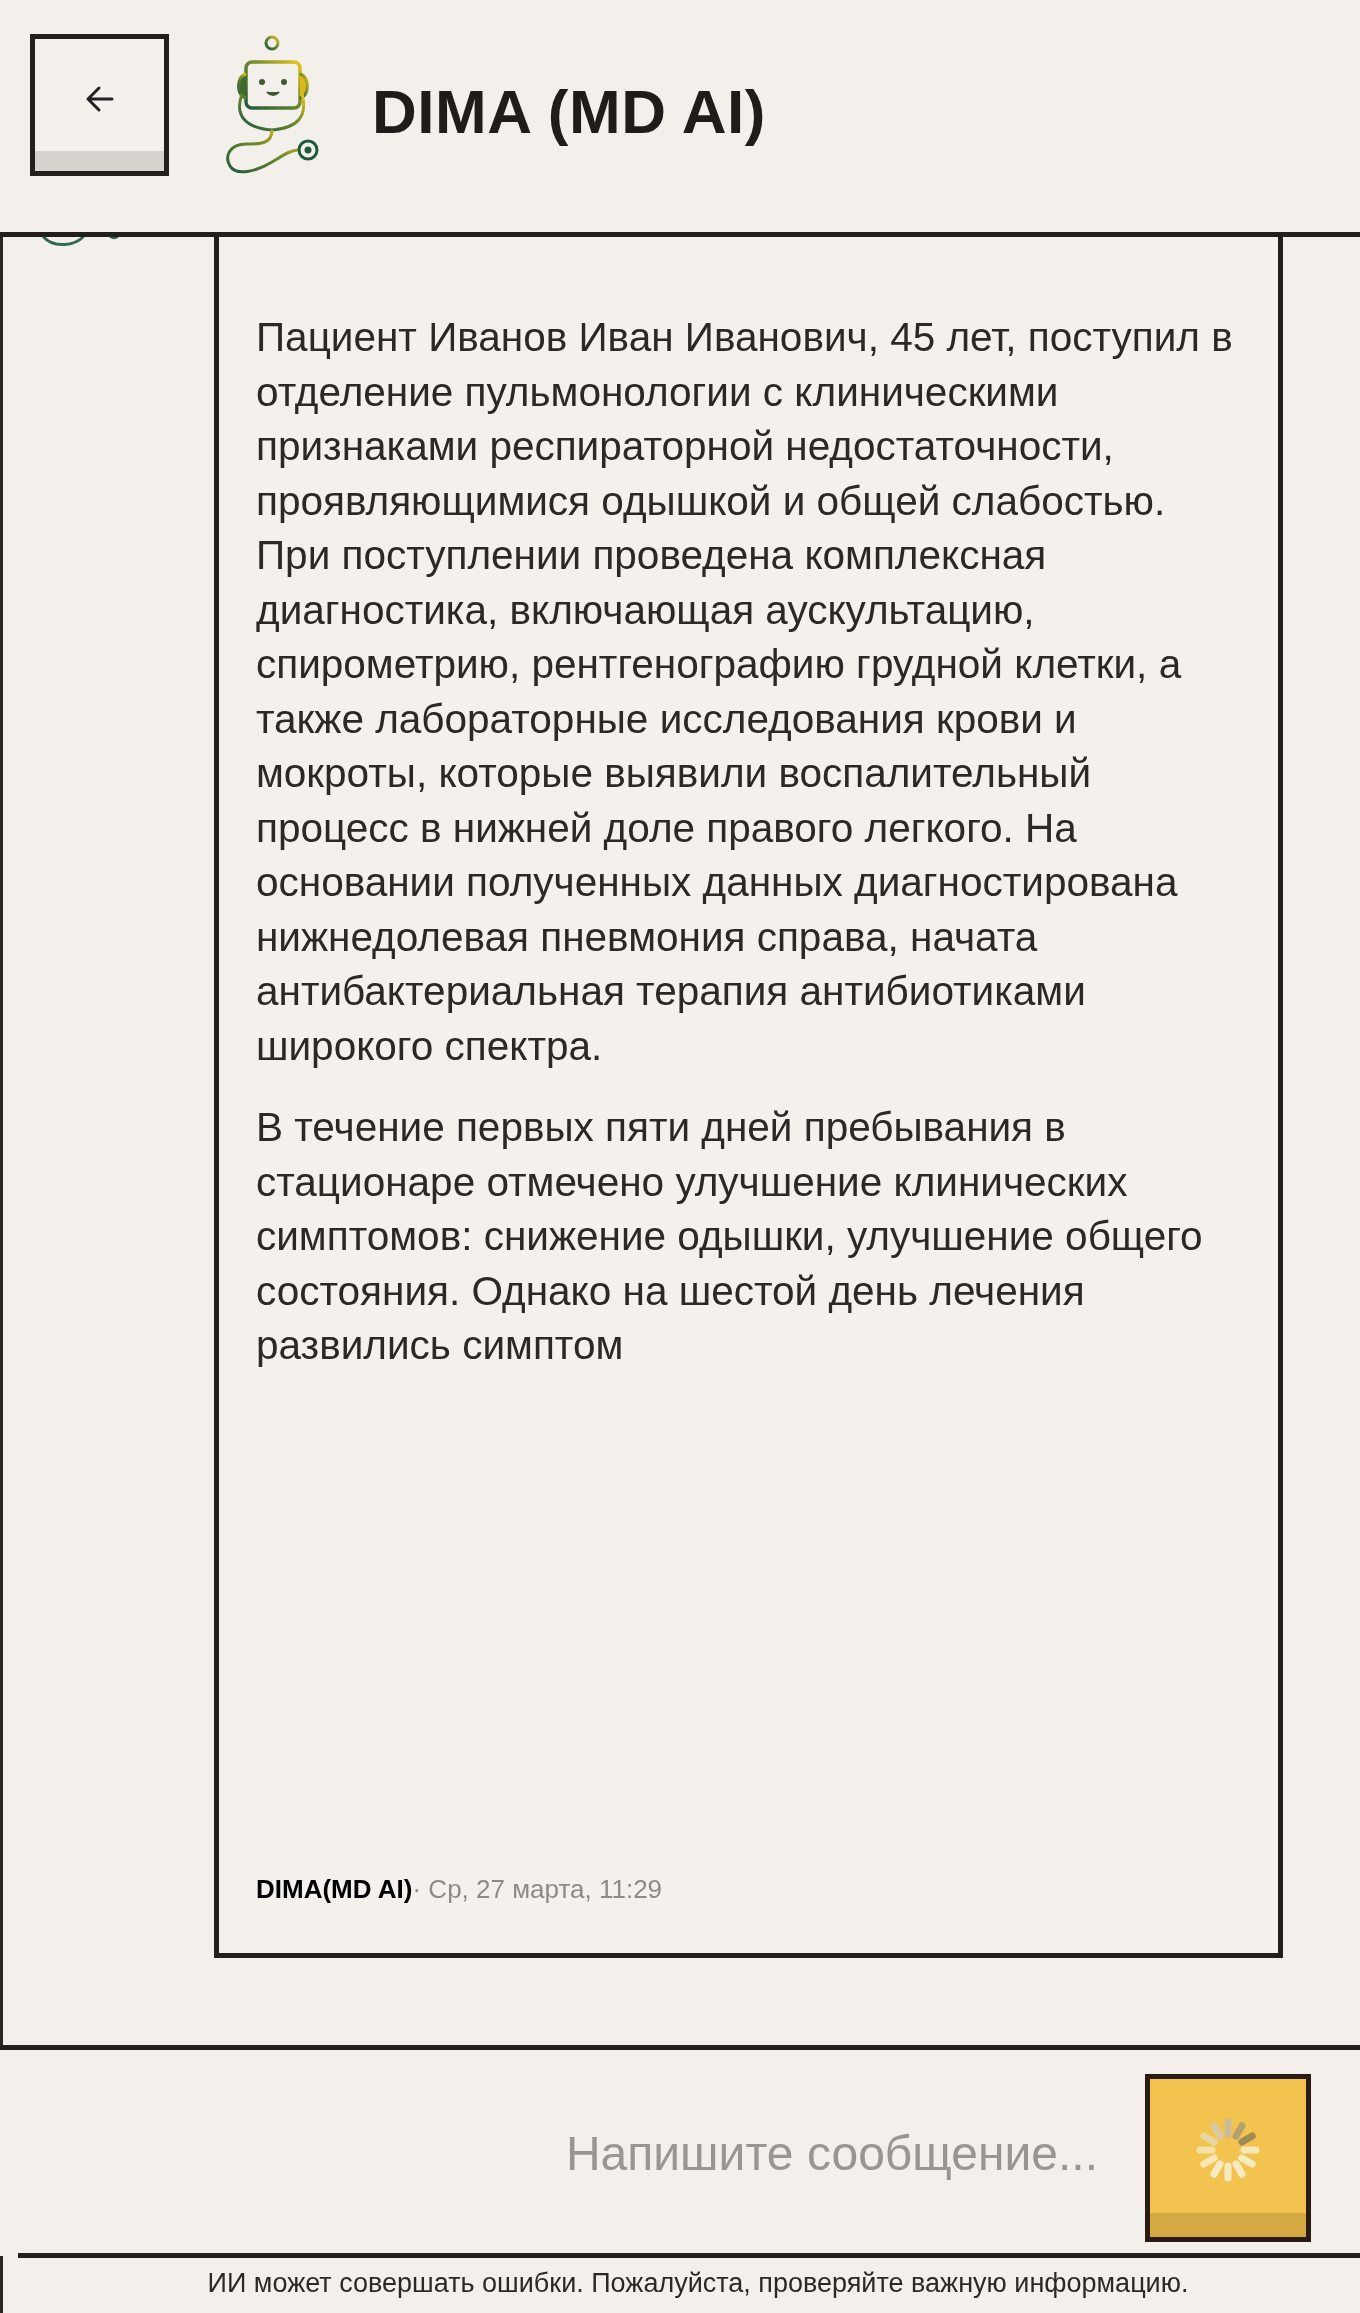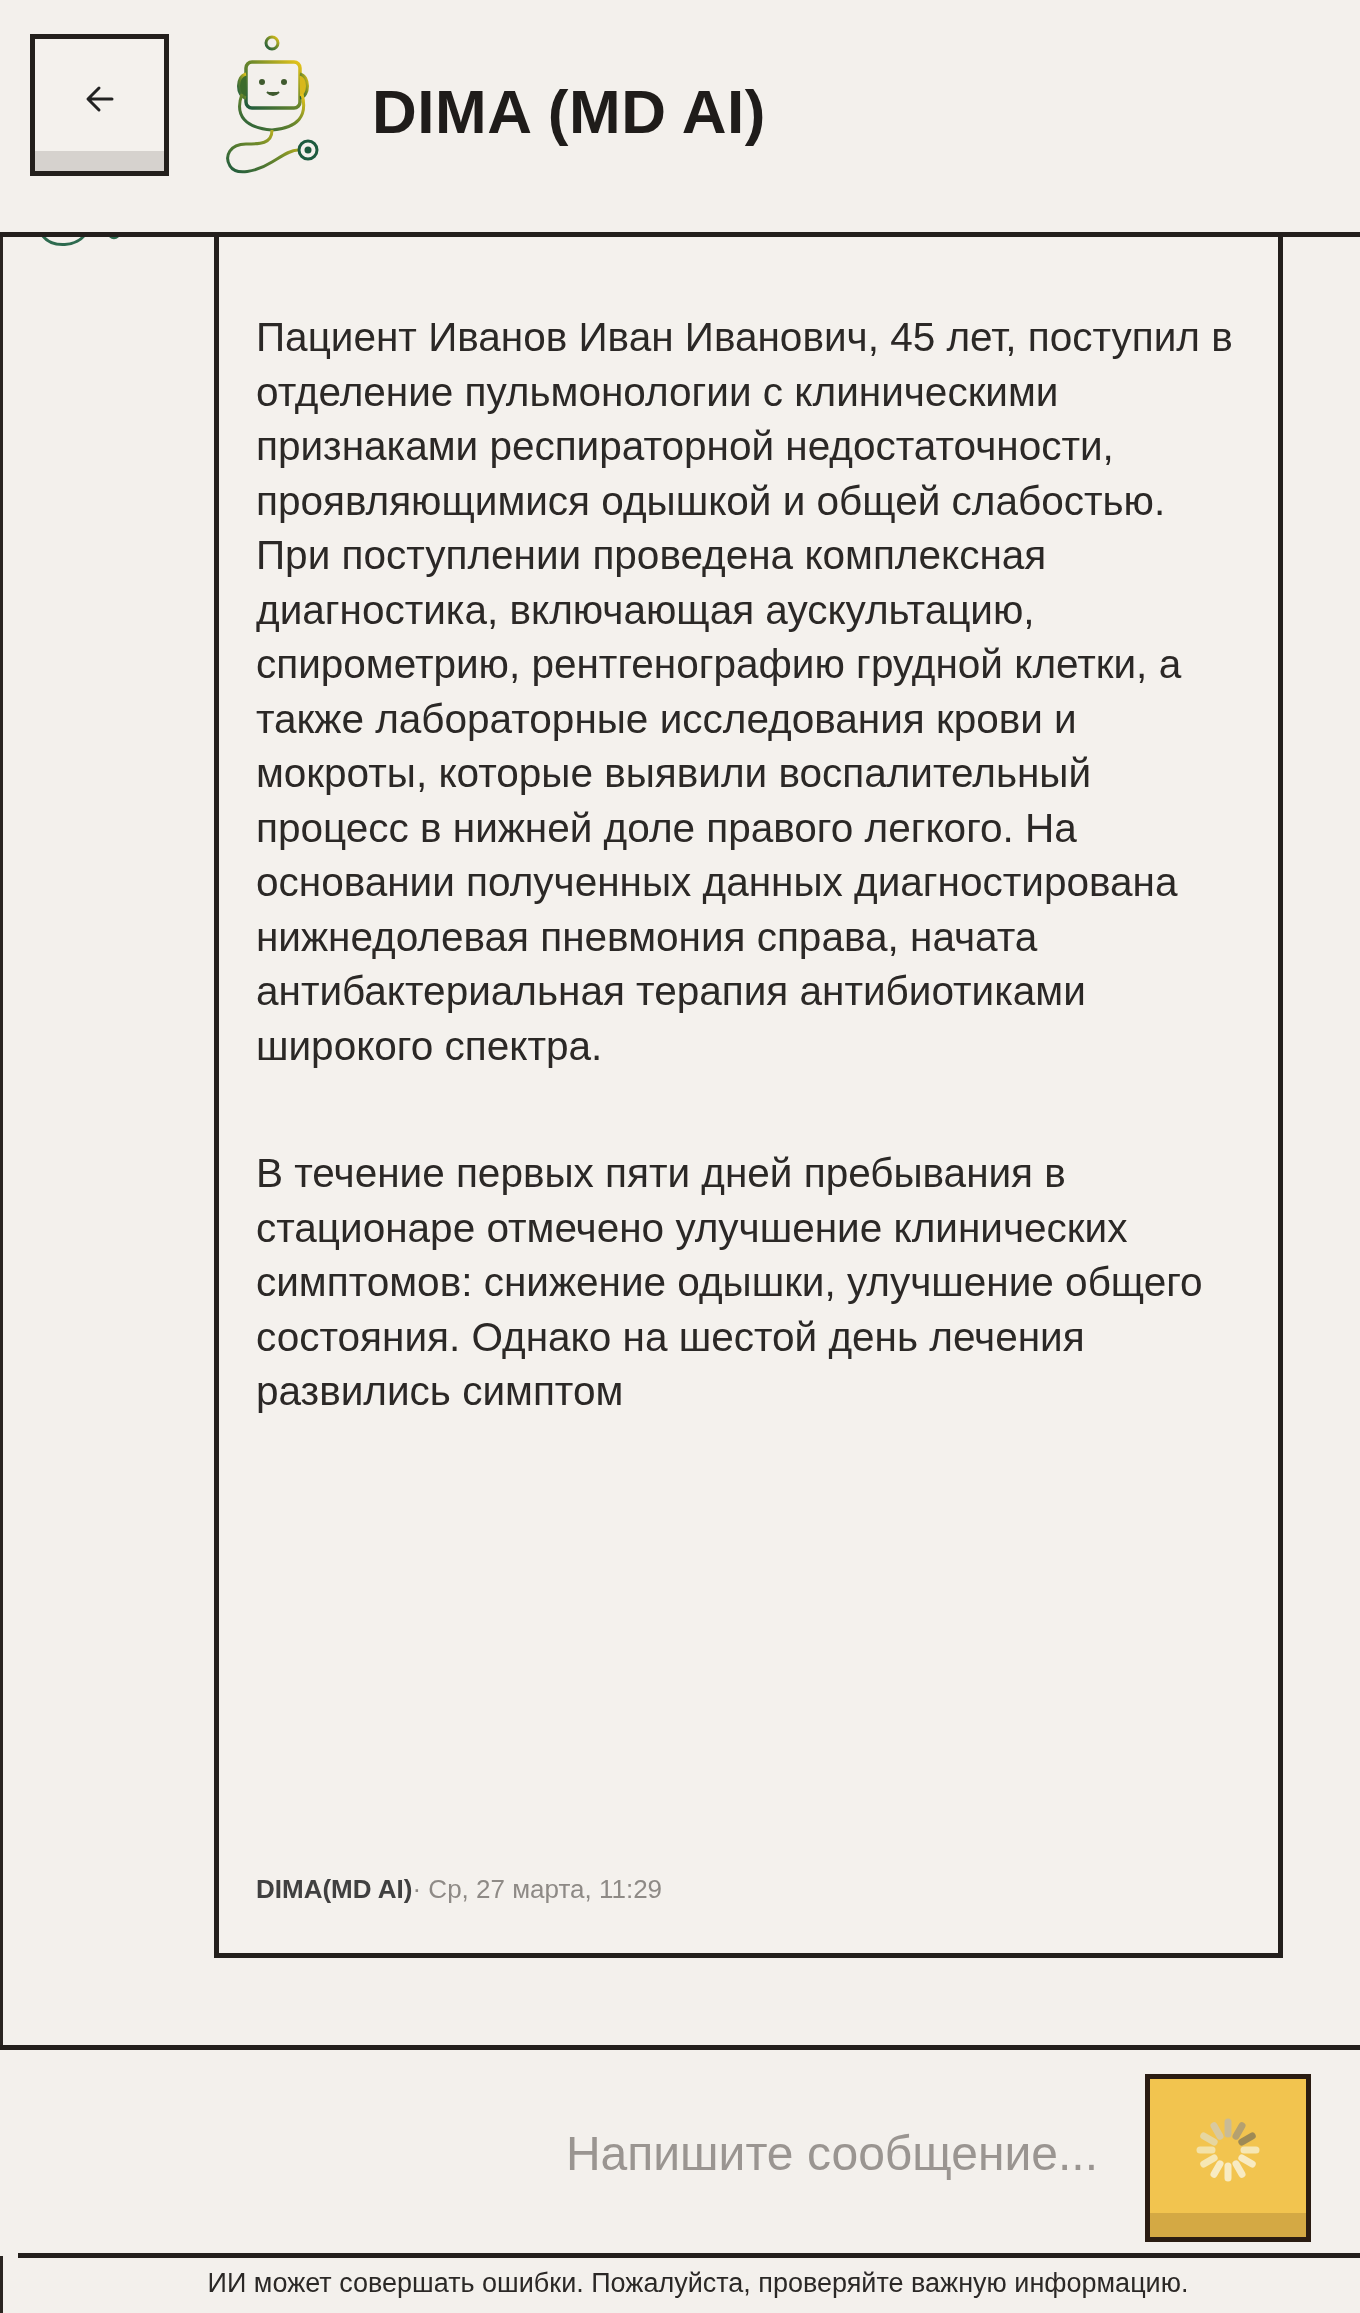--- a/index.html
+++ b/index.html
@@ -12,21 +12,21 @@
   .back-btn .strip { position: absolute; left: 0; right: 0; bottom: 0; height: 20px; background: #d6d2ce; }
   .back-btn svg { position: relative; top: -6px; }
   .logo { position: absolute; left: 212px; top: 32px; width: 118px; height: 146px; }
   .title { position: absolute; left: 372px; top: 76px; font-size: 62px; font-weight: bold; color: #1f1c1a; letter-spacing: 0.5px; }
 
   .chat { position: absolute; left: 0; top: 237px; width: 1360px; height: 1808px; overflow: hidden; padding-left: 9px; }
   .avatar-remnant { position: absolute; left: 38px; top: 224px; width: 90px; height: 30px; z-index: 6; }
   .bubble { position: absolute; left: 214px; top: -20px; width: 1069px; height: 1741px; border: 5px solid #231f1c; background: #f4f1ed; padding: 88px 30px 0 37px; }
   .msg-text { font-size: 40.5px; line-height: 54.5px; color: #2b2826; white-space: pre-wrap; word-spacing: 0px; }
   .meta { position: absolute; left: 37px; bottom: 48px; font-size: 26px; }
-  .meta .sender { font-weight: bold; color: #404040; }
+  .meta .sender { font-weight: bold; color: #000000; }
   .meta .sep, .meta .time { color: #8e8a86; }
 
   .composer { position: absolute; left: 0; top: 2045px; width: 1360px; height: 211px; border-top: 5px solid #231f1c; background: #f3f0ec; }
   .input { position: absolute; left: 58px; top: 48px; width: 1040px; height: 110px; border: none; background: transparent; font-family: "Liberation Sans", "DejaVu Sans", sans-serif; font-size: 48px; color: #333; outline: none; text-align: right; }
   .input::placeholder { color: #9a9591; }
   .send-btn { position: absolute; left: 1145px; top: 24px; width: 166px; height: 168px; border: 5px solid #2a1c12; background: #f2c44f; cursor: pointer; display: flex; align-items: center; justify-content: center; }
   .send-btn .strip { position: absolute; left: 0; right: 0; bottom: 0; height: 24px; background: #d4a944; }
   .send-btn svg { position: relative; top: -8px; }
 
   .footer { position: absolute; left: 18px; top: 2253px; width: 1360px; height: 69px; border-top: 5px solid #231f1c; border-bottom: 5px solid #000000; background: #f3f0ec; text-align: center; }
@@ -71,21 +71,21 @@
 </header>
 
 <main class="chat">
   <svg class="avatar-remnant" viewBox="0 0 90 30" style="top:-8px;">
     <path d="M4 6 C14 20 40 18 48 4" fill="none" stroke="#2d6a4f" stroke-width="3"></path>
     <circle cx="76" cy="4" r="5" fill="none" stroke="#2d6a4f" stroke-width="2.5"></circle>
   </svg>
 
   <div class="bubble">
     <div class="msg-text">Пациент Иванов Иван Иванович, 45 лет, поступил в отделение пульмонологии с клиническими признаками респираторной недостаточности, проявляющимися одышкой и общей слабостью. При поступлении проведена комплексная диагностика, включающая аускультацию, спирометрию, рентгенографию грудной клетки, а также лабораторные исследования крови и мокроты, которые выявили воспалительный процесс в нижней доле правого легкого. На основании полученных данных диагностирована нижнедолевая пневмония справа, начата антибактериальная терапия антибиотиками широкого спектра.</div>
-    <div class="msg-text" style="margin-top:73px;">В течение первых пяти дней пребывания в стационаре отмечено улучшение клинических симптомов: снижение одышки, улучшение общего состояния. Однако на шестой день лечения развились симптом</div>
+    <div class="msg-text" style="margin-top:27px;">В течение первых пяти дней пребывания в стационаре отмечено улучшение клинических симптомов: снижение одышки, улучшение общего состояния. Однако на шестой день лечения развились симптом</div>
     <div class="meta">
       <span class="sender">DIMA(MD AI)</span><span class="sep">·</span>
       <span class="time">Ср, 27 марта, 11:29</span>
     </div>
   </div>
 </main>
 
 <div class="composer">
   <input class="input" type="text" placeholder="Напишите сообщение..." style="">
   <div class="send-btn">

